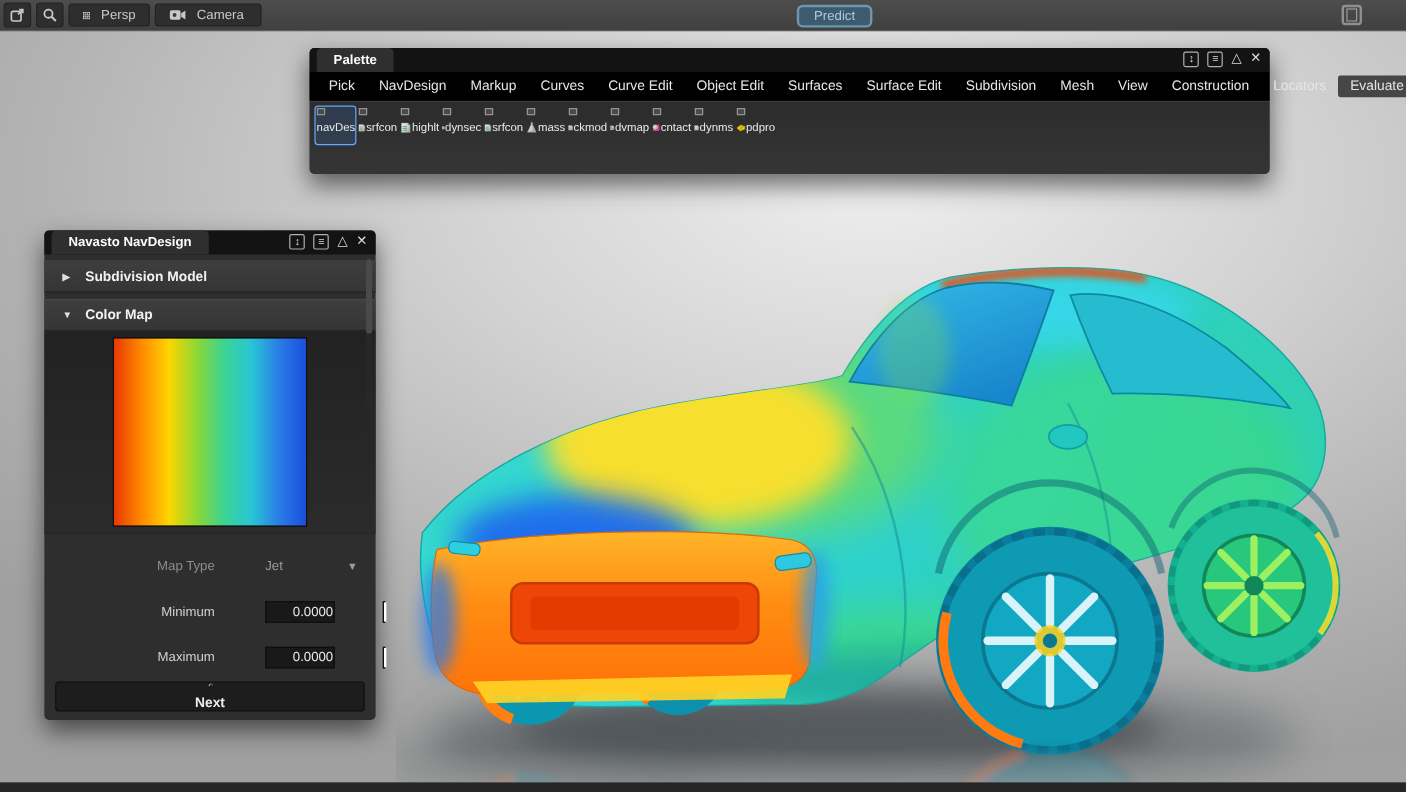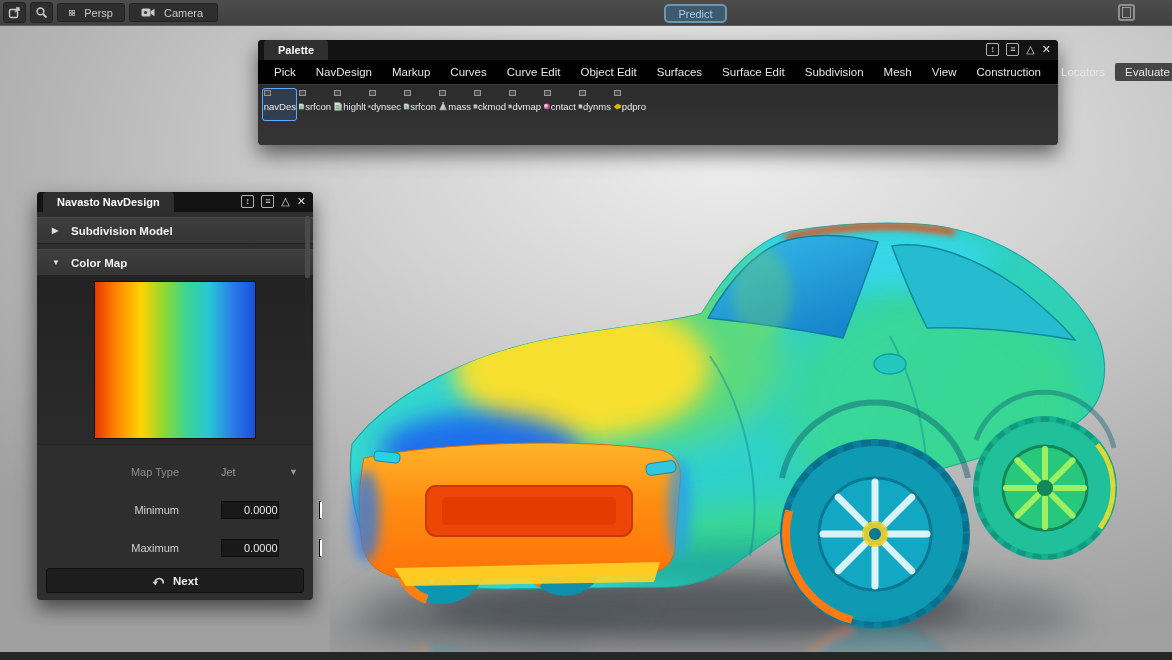--- a/index.html
+++ b/index.html
@@ -67,21 +67,21 @@
   .dis{color:#8e8e8e !important;}
   .val-dis{color:#9b9b9b;font-size:11px;flex:1;}
   .dd-caret{color:#9b9b9b;font-size:9px;margin-right:15px;}
   .input-box{width:58px;height:16px;box-sizing:content-box;background:#191919;border:1px solid #0d0d0d;
     color:#e9e9e9;font-size:11px;display:flex;align-items:center;padding-left:22px;}
   .slider{width:62px;height:16px;border:1px solid #0d0d0d;background:#242424;margin-left:8px;position:relative;cursor:pointer;}
   .slider .fill{position:absolute;left:0;top:0;bottom:0;background:#585858;}
   .slider .handle{position:absolute;top:0;bottom:0;width:2px;background:#fff;}
   .next-btn{margin:9px 9px 0 9px;height:23px;background:#1d1d1d;border:1px solid #0f0f0f;border-radius:3px;
     display:flex;align-items:center;justify-content:center;gap:8px;color:#ededed;
-    font-size:11.5px;font-weight:bold;cursor:pointer;}
+    font-size:11.5px;font-weight:bold;cursor:pointer;flex-direction:column;}
   .hidden-defs{position:absolute;width:0;height:0;overflow:hidden;}
 </style>
 </head>
 <body>
 
 <div class="stage">
 
   <svg class="hidden-defs" aria-hidden="true">
     <defs>
       <linearGradient id="grayGrad" x1="0" y1="0" x2="1" y2="1">

